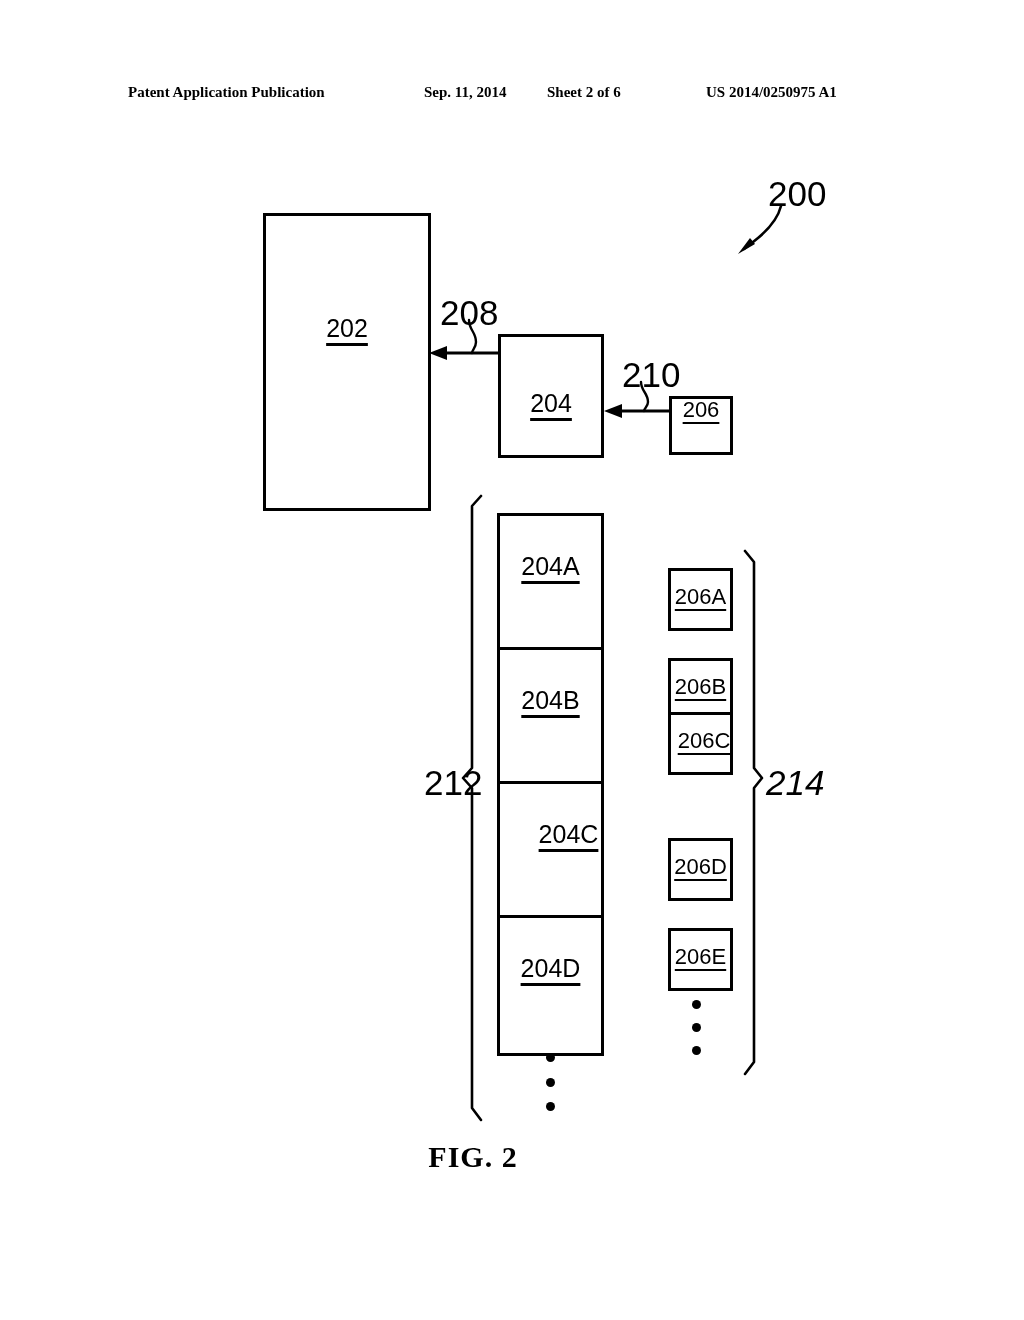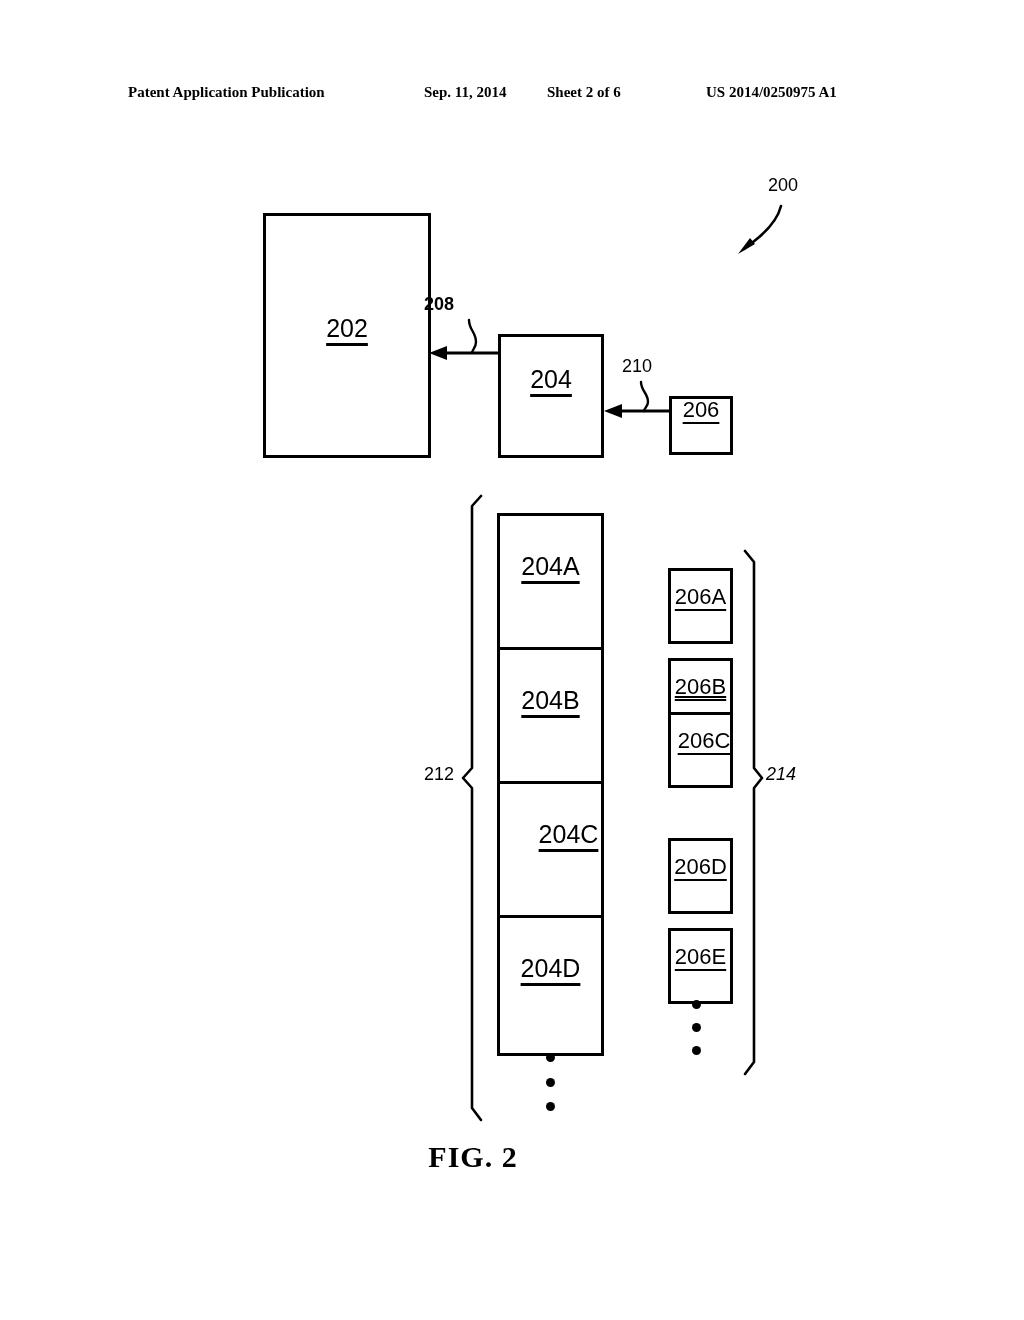--- a/index.html
+++ b/index.html
@@ -86,38 +86,38 @@
     font-size: 22px;
     text-underline-offset: 5px;
     text-decoration-thickness: 2px;
   }
 
   
   #box-202 {
     left: 263px;
     top: 213px;
     width: 168px;
-    height: 245px;
+    height: 298px;
     align-items: flex-start;
     justify-content: center;
   }
   #box-202 .box-label {
     margin-top: 100px;
   }
 
   
   #box-204 {
     left: 498px;
     top: 334px;
     width: 106px;
     height: 124px;
     align-items: flex-start;
   }
   #box-204 .box-label {
-    margin-top: 30px;
+    margin-top: 54px;
   }
 
   
   #box-206 {
     left: 669px;
     top: 396px;
     width: 64px;
     height: 59px;
     align-items: flex-start;
   }
@@ -135,41 +135,41 @@
   .col-204-box .box-label { margin-top: 38px; }
   #box-204A { top: 513px; }
   #box-204B { top: 647px; }
   #box-204C { top: 781px; padding-left: 36px; }
   #box-204D { top: 915px; }
 
   
   .col-206-box {
     left: 668px;
     width: 65px;
-    height: 76px;
+    height: 63px;
     align-items: flex-start;
   }
   .col-206-box .box-label { margin-top: 15px; }
   #box-206A { top: 568px; }
-  #box-206B { top: 658px; text-decoration: underline; }
+  #box-206B { top: 658px; }
   #box-206C { top: 712px; padding-left: 7px; }
   #box-206D { top: 838px; }
   #box-206E { top: 928px; }
 
   
   .ref-num {
     position: absolute;
     font-family: "Liberation Sans", sans-serif;
-    font-size: 18px;
+    font-size: 35px;
     font-weight: 400;
     white-space: nowrap;
     line-height: 1;
   }
   #ref-200 { left: 768px; top: 176px; }
-  #ref-208 { left: 424px; top: 295px; font-weight: bold; }
+  #ref-208 { left: 440px; top: 295px; }
   #ref-210 { left: 622px; top: 357px; }
   #ref-212 { left: 424px; top: 765px; }
   #ref-214 { left: 766px; top: 765px; font-style: italic; }
 
   
   .dots-vertical {
     position: absolute;
     display: flex;
     flex-direction: column;
     align-items: center;

